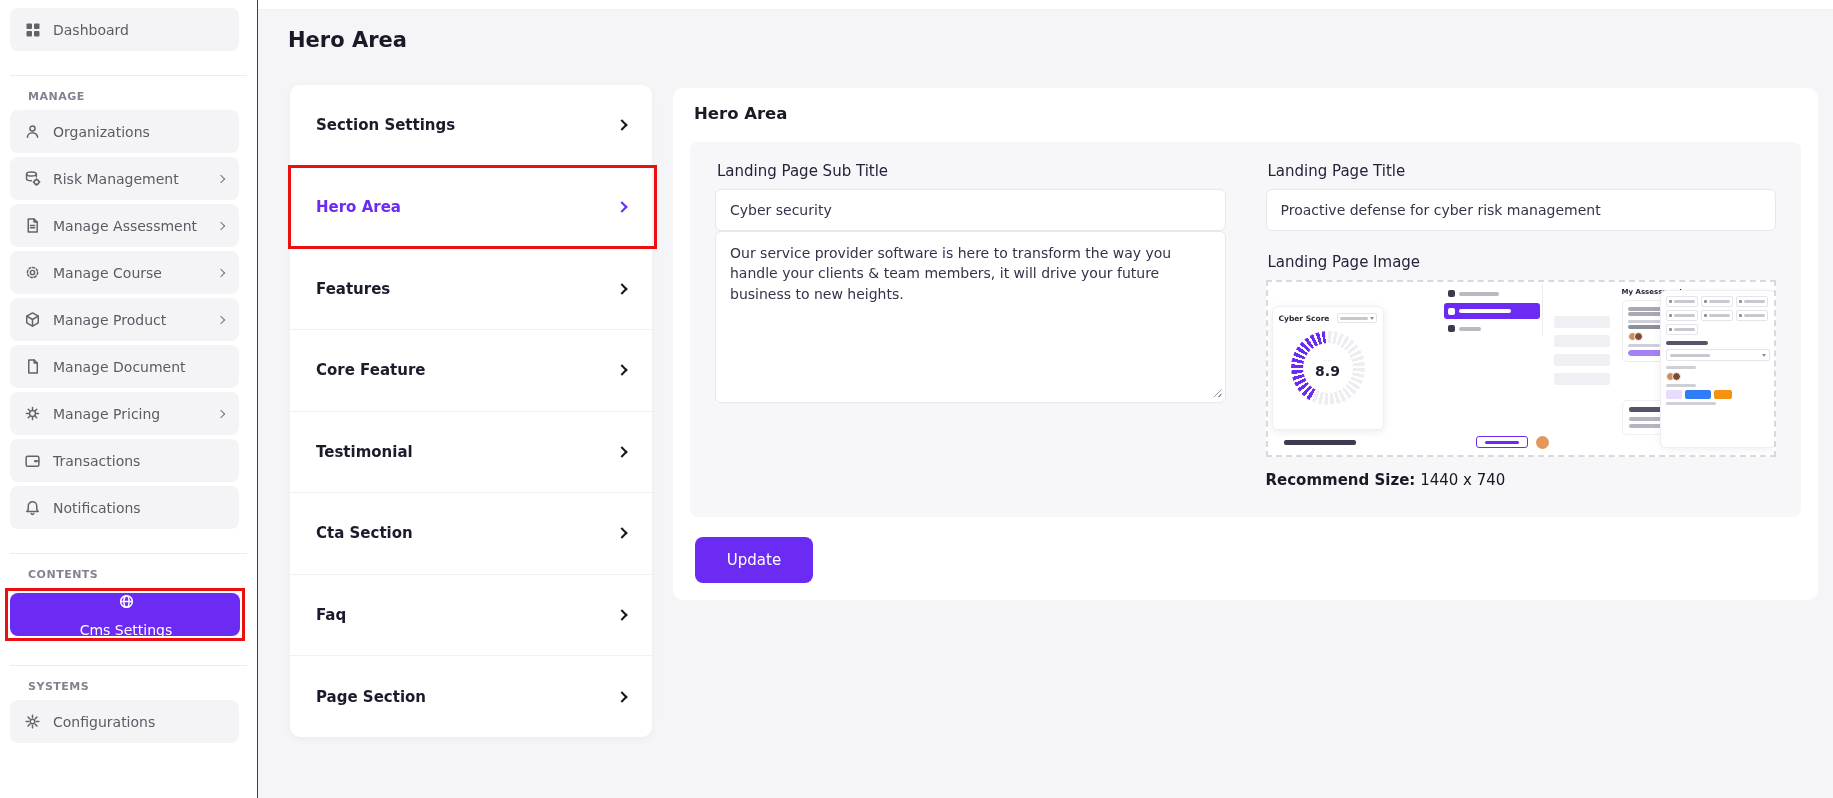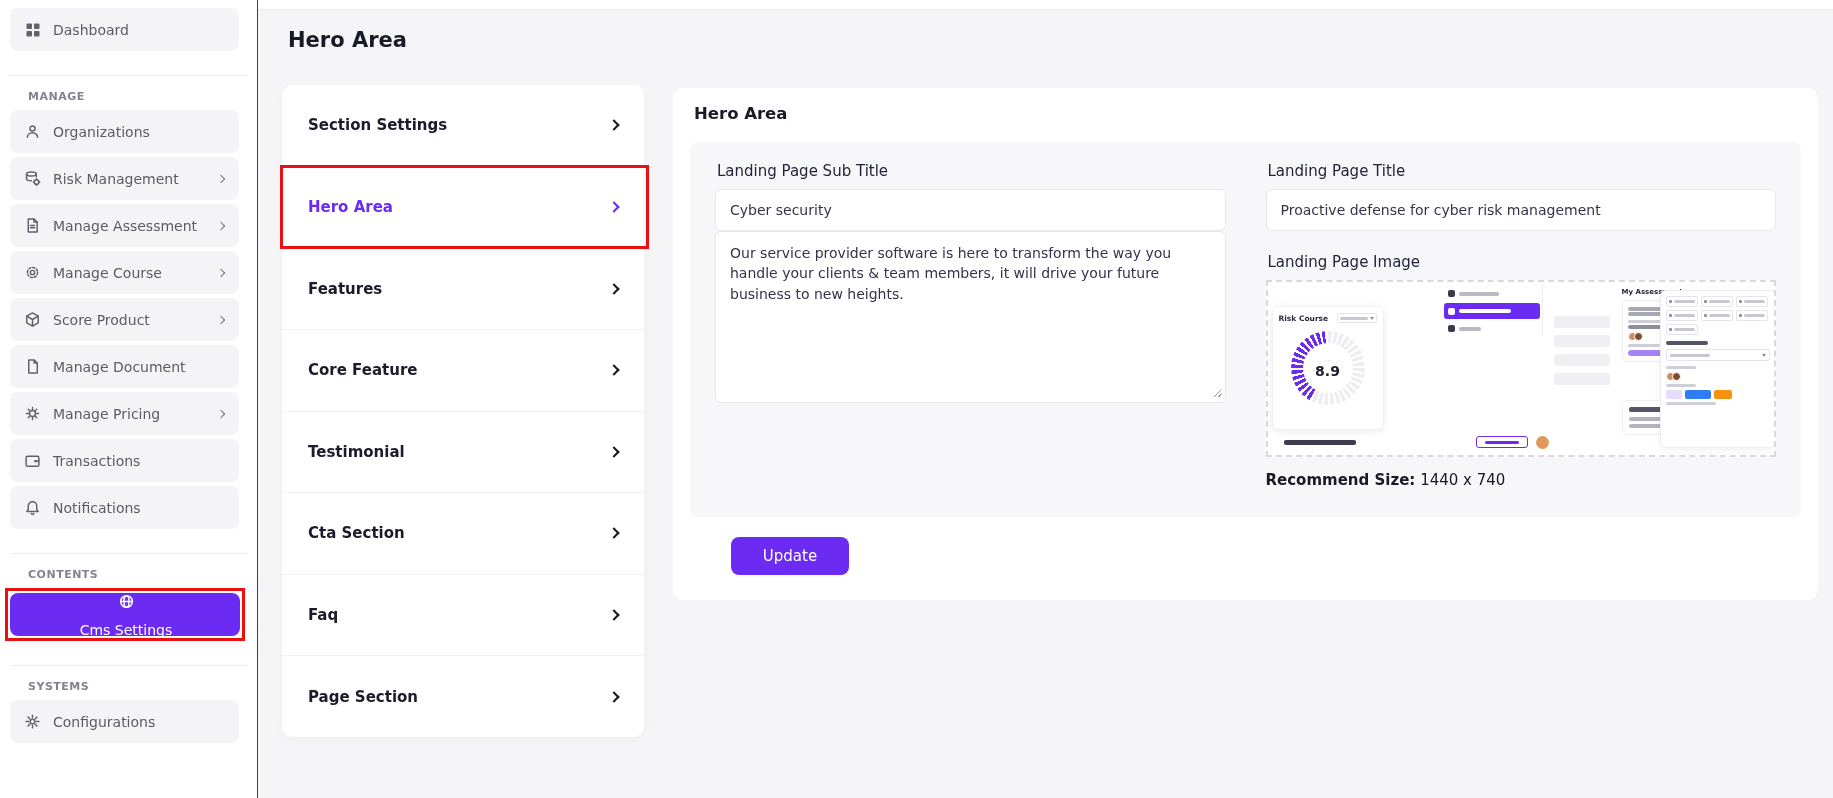--- a/index.html
+++ b/index.html
@@ -23,21 +23,21 @@
     transform:rotate(45deg); margin-right:3px; }
   .sb-divider { height:1px; background:#ececf0; margin:24px 10px 0; }
   .sb-head { margin:14px 0 7px 28px; font-size:11px; font-weight:700; color:#83838f; letter-spacing:.5px; }
   .red-wrap { margin:0 12px 4px 5px; border:3px solid var(--annotation); padding:2px; }
   .red-wrap .sb-item { margin:0; width:auto; }
   
   .content { position:absolute; left:258px; right:0; top:0; bottom:0; background:#f5f5f7; }
   .topstrip { height:10px; background:#fff; border-bottom:1px solid #eeeef2; }
   .page-title { position:absolute; left:30px; top:28px; margin:0; font-size:21px; font-weight:700; color:#191927; }
   
-  .nav-card { position:absolute; left:24px; top:85px; width:362px; height:652px; background:#fff;
+  .nav-card { position:absolute; left:32px; top:85px; width:362px; height:652px; background:#fff;
     border-radius:10px; box-shadow:0 2px 8px rgba(25,25,40,.04); display:flex; flex-direction:column; }
   .nav-row { flex:1; display:flex; align-items:center; justify-content:space-between; padding:0 26px;
     border-bottom:1px solid #f1f1f4; position:relative; font-size:15px; font-weight:700; color:#1b1b2b; cursor:pointer; }
   .nav-row:last-child { border-bottom:none; }
   .nav-chev { width:8px; height:8px; border-right:2.2px solid #17171f; border-top:2.2px solid #17171f; transform:rotate(45deg); }
   .nav-row.active { color:var(--accent); }
   .nav-row.active .nav-chev { border-color:var(--accent); }
   .red-overlay { position:absolute; left:-2px; right:-5px; top:-2px; bottom:-2px;
     border:3px solid var(--annotation); pointer-events:none; z-index:3; }
   
@@ -51,22 +51,22 @@
     font-family:inherit; font-size:14px; color:#33334a; }
   input.fld { height:42px; padding:0 14px; }
   .ta-wrap { position:relative; }
   textarea.fld { height:172px; padding:11px 14px; line-height:1.45; resize:none; display:block; }
   .ta-handle { position:absolute; right:4px; bottom:6px; width:10px; height:10px;
     background:repeating-linear-gradient(-45deg,transparent 0 2px,#9a9aa5 2px 3px);
     clip-path:polygon(100% 0,100% 100%,0 100%); }
   .img-box { width:100%; height:177px; border:2px dashed #d8d8e0; background:#fff; position:relative; overflow:hidden; }
   .rec { margin-top:14px; font-size:15px; color:#191927; font-weight:500; }
   .rec .b { font-weight:700; }
-  .update { position:absolute; left:22px; top:449px; width:118px; height:38px; background:var(--accent);
-    color:#fff; border:none; border-radius:8px; font-family:inherit; font-size:15px; cursor:pointer;margin-left:36px; }
+  .update { position:absolute; left:22px; top:449px; width:118px; height:46px; background:var(--accent);
+    color:#fff; border:none; border-radius:8px; font-family:inherit; font-size:15px; cursor:pointer; }
   
   .pv { position:absolute; }
   .pv-bar { background:#b9b9c4; border-radius:2px; height:4px; }
   #pv-sidebar { left:176px; top:5px; width:96px; }
   .pv-item { height:13px; display:flex; align-items:center; gap:4px; margin-bottom:3px; padding:0 4px; }
   .pv-item .dot { width:7px; height:7px; background:#3a3a4a; border-radius:2px; flex:none; }
   .pv-item.sel { background:var(--accent); border-radius:3px; height:16px; }
   .pv-item.sel .dot, .pv-item.sel .pv-bar { background:#fff; }
   #pv-vline { left:274px; top:2px; width:1px; height:52px; background:#ededf1; }
   #pv-risk { left:4px; top:24px; width:112px; height:124px; background:#fff; border:1px solid #f0f0f3;
@@ -189,21 +189,21 @@
           <span class="lbl">Manage Course</span>
           <span class="sb-chev"></span>
         </div>
         <div class="sb-item">
           <span class="sb-ic">
             <svg viewBox="0 0 16 16" width="17" height="17" fill="none" stroke="currentColor" stroke-width="1.4" stroke-linecap="round" stroke-linejoin="round">
               <path d="M8 1.8l5.4 3.1v6.2L8 14.2l-5.4-3.1V4.9z"></path>
               <path d="M8 8l5.4-3.1M8 8L2.6 4.9M8 8v6.2"></path>
             </svg>
           </span>
-          <span class="lbl">Score Product</span>
+          <span class="lbl">Manage Product</span>
           <span class="sb-chev"></span>
         </div>
         <div class="sb-item">
           <span class="sb-ic">
             <svg viewBox="0 0 16 16" width="17" height="17" fill="none" stroke="currentColor" stroke-width="1.4" stroke-linecap="round" stroke-linejoin="round">
               <path d="M4.5 1.8h5l3 3v9.4h-8z"></path>
               <path d="M9.5 1.8v3h3"></path>
             </svg>
           </span>
           <span class="lbl">Manage Document</span>
@@ -336,21 +336,21 @@
                 </div>
               <div class="pv-item">
                   <span class="dot"></span>
                   <span class="pv-bar" style="width:22px"></span>
                 </div>
             </div>
             <div class="pv" id="pv-vline"></div>
 
             <div class="pv" id="pv-risk">
               <div class="pv-risk-head">
-                <span class="pv-risk-title">Risk Course</span>
+                <span class="pv-risk-title">Cyber Score</span>
                 <span class="pv-select">
                     <span class="pv-bar"></span>
                     <span class="pv-caret"></span>
                   </span>
               </div>
               <div class="pv-gauge">
                 <div class="pv-score">
                   <span class="sm">····</span>
                   <span class="val">8.9</span>
                 </div>

